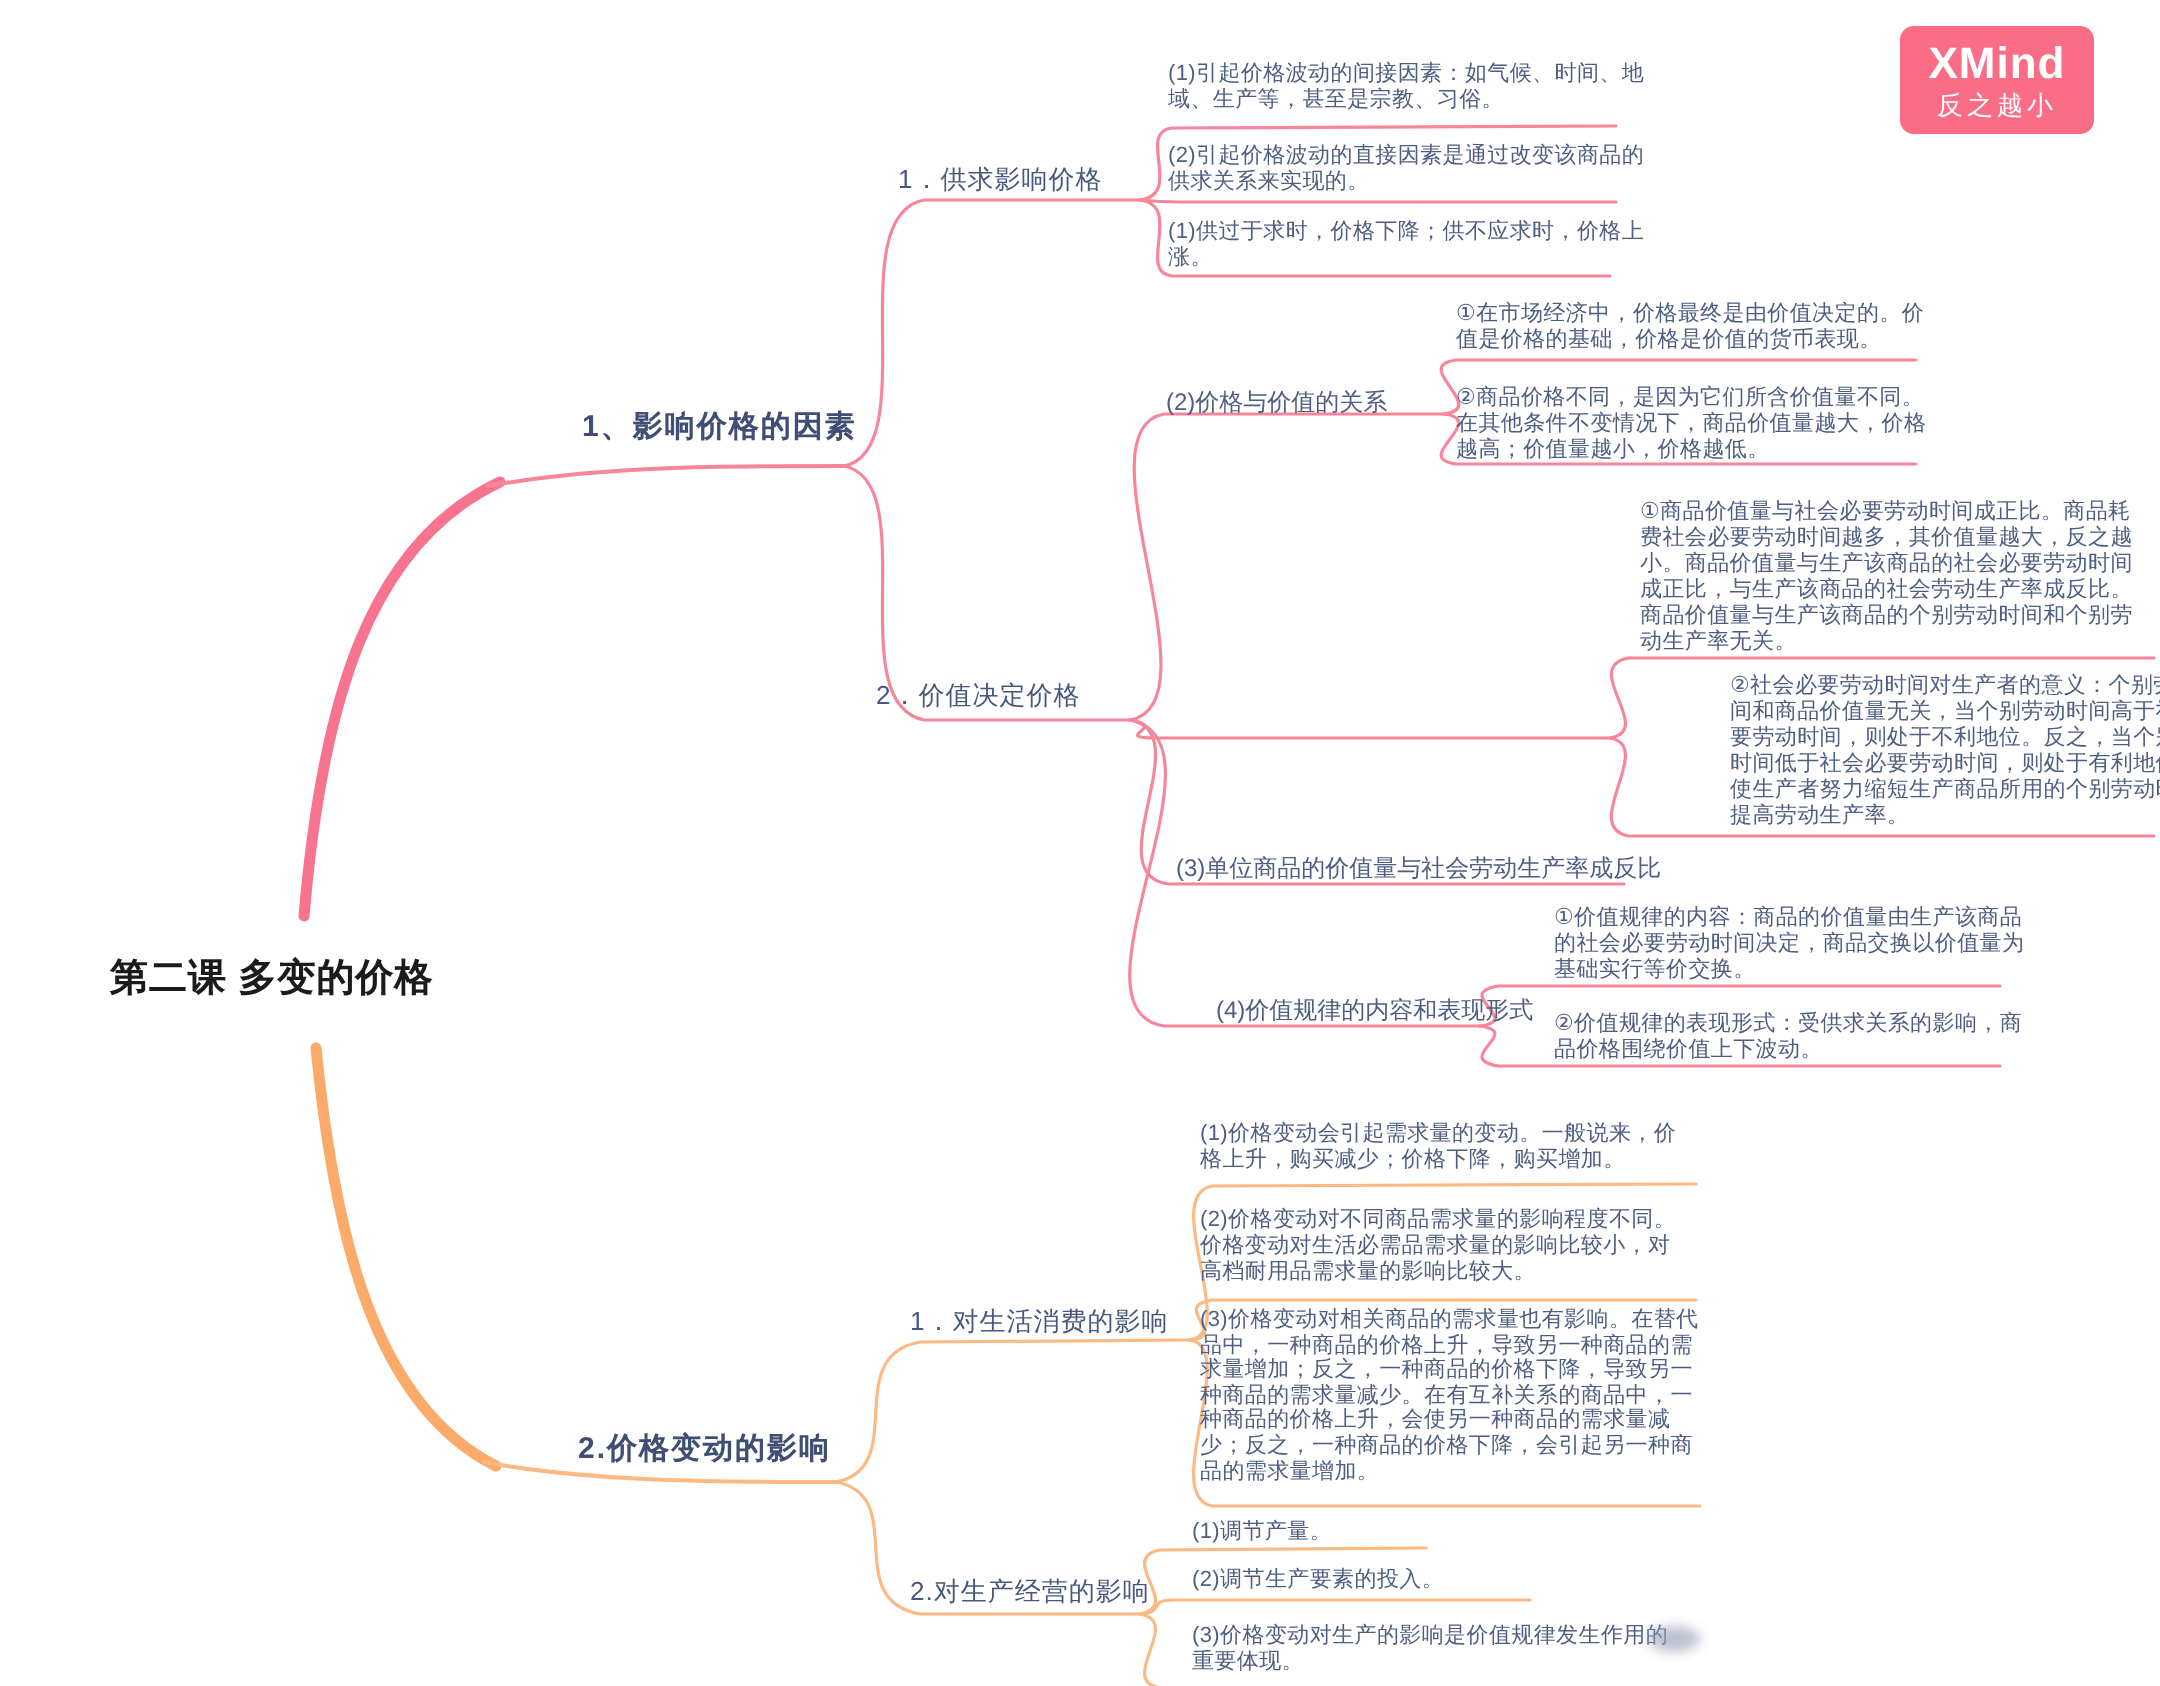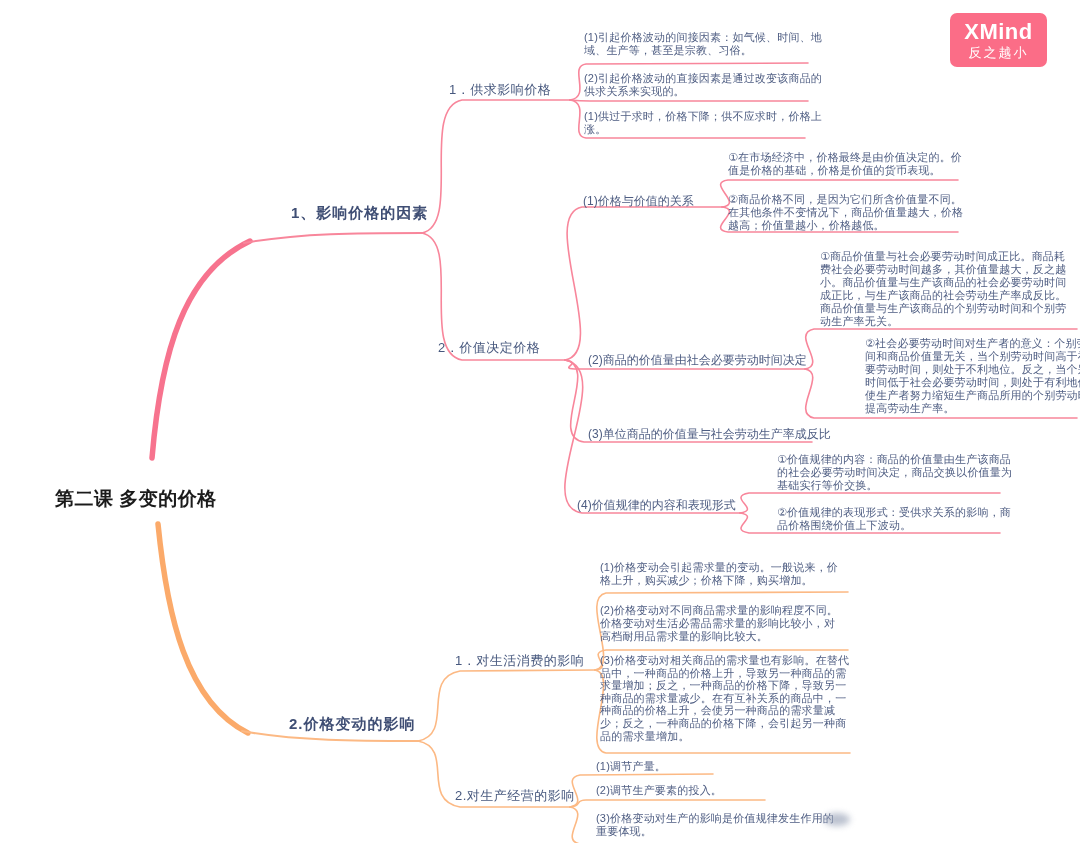--- a/index.html
+++ b/index.html
@@ -5,36 +5,36 @@
   html,body{margin:0;padding:0;background:#ffffff;}
   #canvas{
     position:relative;width:1080px;height:843px;background:#ffffff;overflow:hidden;
     font-family:"Liberation Sans","DejaVu Sans",sans-serif;
   }
   #wires{position:absolute;left:0;top:0;width:1080px;height:843px;}
   .node{position:absolute;color:#4e5d82;}
   .leaf{font-size:11px;line-height:13px;letter-spacing:0.2px;}
   .sub{font-size:13px;color:#47587e;letter-spacing:0.5px;white-space:nowrap;}
   .branch{font-size:15px;font-weight:bold;color:#3f4e74;letter-spacing:1px;white-space:nowrap;}
-  #root-topic{left:55px;top:486px;font-size:19px;font-weight:bold;color:#1b1b1b;letter-spacing:0.5px;white-space:nowrap;}
+  #root-topic{left:55px;top:476px;font-size:19px;font-weight:bold;color:#1b1b1b;letter-spacing:0.5px;white-space:nowrap;}
   
   #b1-label{left:291px;top:204px;}
   #n-supply{left:449px;top:81px;}
   #s1{left:584px;top:31px;width:248px;}
   #s2{left:584px;top:72px;width:248px;}
   #s3{left:584px;top:110px;width:248px;}
   #n-value{left:438px;top:339px;}
   #n-rel{left:583px;top:193px;font-size:12px;}
   #rel1{left:728px;top:151px;width:236px;}
   #rel2{left:728px;top:193px;width:238px;}
   #n-snlt{left:588px;top:352px;font-size:12px;}
   #snlt1{left:820px;top:250px;width:250px;}
   #snlt2{left:849px;top:337px;width:250px;margin-left:16px;}
   #n-unit{left:588px;top:426px;font-size:12px;}
-  #n-law{left:577px;top:497px;font-size:12px;}
+  #n-law{left:608px;top:497px;font-size:12px;}
   #law1{left:777px;top:453px;width:240px;}
   #law2{left:777px;top:506px;width:240px;}
   
   #b2-label{left:289px;top:715px;}
   #n-consume{left:455px;top:652px;}
   #c1{left:600px;top:561px;width:246px;}
   #c2{left:600px;top:604px;width:246px;}
   #c3{left:600px;top:654px;width:250px;line-height:12.6px;}
   #n-produce{left:455px;top:787px;}
   #p1{left:596px;top:760px;white-space:nowrap;}
@@ -95,25 +95,24 @@
 
   <div class="node" id="root-topic">第二课 多变的价格</div>
 
   <div class="node branch" id="b1-label">1、影响价格的因素</div>
   <div class="node sub" id="n-supply">1．供求影响价格</div>
   <div class="node leaf" id="s1">(1)引起价格波动的间接因素：如气候、时间、地域、生产等，甚至是宗教、习俗。</div>
   <div class="node leaf" id="s2">(2)引起价格波动的直接因素是通过改变该商品的供求关系来实现的。</div>
   <div class="node leaf" id="s3">(1)供过于求时，价格下降；供不应求时，价格上涨。</div>
 
   <div class="node sub" id="n-value">2．价值决定价格</div>
-  <div class="node" id="n-rel">(1)价格与价值的关系</div>
+  <div class="node" id="n-rel">(2)价格与价值的关系</div>
   <div class="node leaf" id="rel1">①在市场经济中，价格最终是由价值决定的。价值是价格的基础，价格是价值的货币表现。</div>
   <div class="node leaf" id="rel2">②商品价格不同，是因为它们所含价值量不同。在其他条件不变情况下，商品价值量越大，价格越高；价值量越小，价格越低。</div>
 
-  <div class="node" id="n-snlt">(2)商品的价值量由社会必要劳动时间决定</div>
   <div class="node leaf" id="snlt1">①商品价值量与社会必要劳动时间成正比。商品耗费社会必要劳动时间越多，其价值量越大，反之越小。商品价值量与生产该商品的社会必要劳动时间成正比，与生产该商品的社会劳动生产率成反比。商品价值量与生产该商品的个别劳动时间和个别劳动生产率无关。</div>
   <div class="node leaf" id="snlt2">②社会必要劳动时间对生产者的意义：个别劳动时间和商品价值量无关，当个别劳动时间高于社会必要劳动时间，则处于不利地位。反之，当个别劳动时间低于社会必要劳动时间，则处于有利地位。促使生产者努力缩短生产商品所用的个别劳动时间，提高劳动生产率。</div>
 
   <div class="node" id="n-unit">(3)单位商品的价值量与社会劳动生产率成反比</div>
 
   <div class="node" id="n-law">(4)价值规律的内容和表现形式</div>
   <div class="node leaf" id="law2">②价值规律的表现形式：受供求关系的影响，商品价格围绕价值上下波动。</div>
   <div class="node leaf" id="law1">①价值规律的内容：商品的价值量由生产该商品的社会必要劳动时间决定，商品交换以价值量为基础实行等价交换。</div>
 
   <div class="node branch" id="b2-label">2.价格变动的影响</div>

